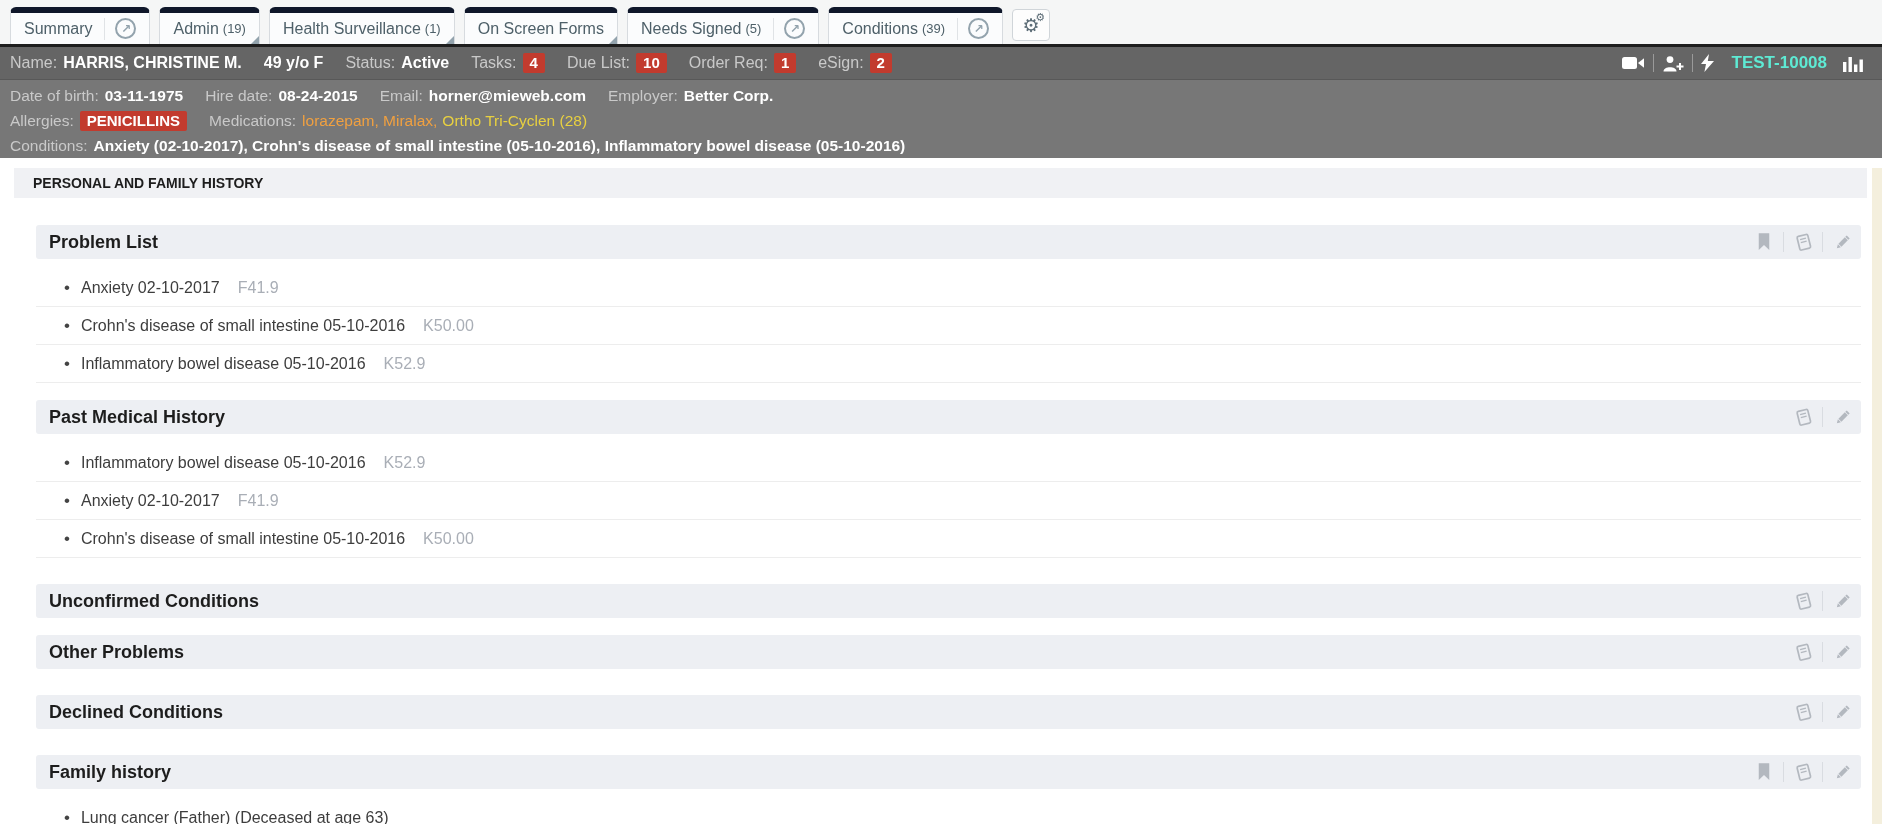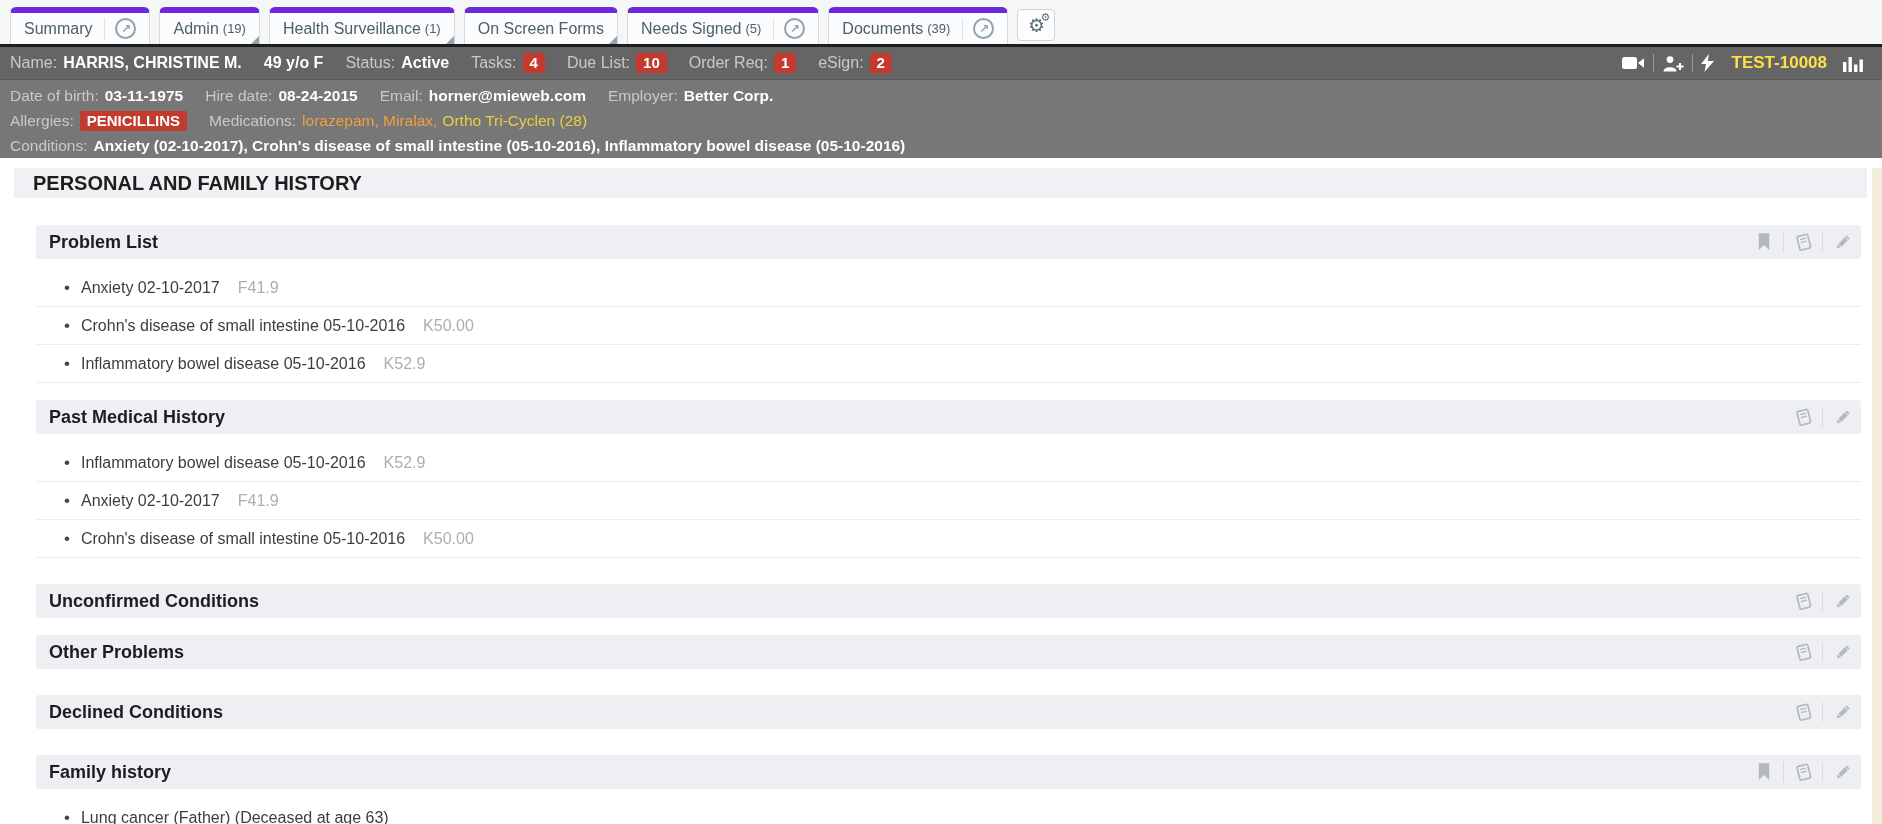--- a/index.html
+++ b/index.html
@@ -12,21 +12,21 @@
 
   
   .tabbar {
     height:44px; background:#f5f6f6;
     display:flex; align-items:flex-end; padding-left:10px;
   }
   .tab {
     position:relative; display:flex; align-items:center;
     height:37px; margin-right:9px; padding:0 13px;
     background:#fbfcfd; border:1px solid #d7dbdf; border-bottom:none;
-    border-top:6px solid #6d28d9; border-radius:6px 6px 0 0;
+    border-top:6px solid #0f172a; border-radius:6px 6px 0 0;
     font-size:16px; color:#4e6069; cursor:pointer; white-space:nowrap;
   }
   .tab .cnt { font-size:13px; margin-left:4px; }
   .tab.active {
     background:#1a7ec5; border-color:#1a7ec5; border-top-color:#2aa5d6;
     color:#ffffff; font-weight:bold; outline:3px solid #d42a24; outline-offset:0;
   }
   .tab.fold::after {
     content:""; position:absolute; right:0; bottom:0; width:0; height:0;
     border-left:8px solid transparent; border-bottom:8px solid #93a3ad;
@@ -60,29 +60,29 @@
   .grp { display:flex; align-items:center; margin-right:22px; }
   .badge {
     background:#c23b2e; color:#ffffff; font-weight:bold; font-size:15px;
     padding:1px 7px; border-radius:2px; line-height:18px;
   }
   .med-orange { color:#f0a040; margin-right:5px; white-space:nowrap; }
   .med-yellow { color:#e8d040; white-space:nowrap; }
   .pt-right { margin-left:auto; display:flex; align-items:center; }
   .hdr-icon { display:flex; align-items:center; margin:0 8px; cursor:pointer; }
   .hdr-sep { width:1px; height:18px; background:#9a9a9a; }
-  .chart-id { color:#fde047; font-weight:bold; font-size:17px; margin:0 8px 0 10px; }
+  .chart-id { color:#5eead4; font-weight:bold; font-size:17px; margin:0 8px 0 10px; }
 
   
   .content { position:relative; background:#ffffff; height:667px; }
   .scroll-strip { position:absolute; top:0; right:0; width:10px; height:100%; background:#f4efdd; }
   .page-title-band {
     margin:10px 15px 0 14px; height:30px; background:#f0f1f4;
     display:flex; align-items:center; padding:0 19px;
-    font-size:20px; font-weight:bold; color:#1d1d1d;
+    font-size:14px; font-weight:bold; color:#1d1d1d;
   }
   .sections { padding:16px 21px 0 36px; }
   .section.s1 { margin-top:11px; }
   .section.s2, .section.s3 { margin-top:17px; }
   .section.s4, .section.s5, .section.s6 { margin-top:26px; }
   .band {
     height:34px; background:#edeff3; border-radius:3px;
     display:flex; align-items:center; padding:0 9px 0 13px;
   }
   .band-title { font-size:18px; font-weight:bold; color:#1d1d1d; }
@@ -122,21 +122,21 @@
   </div>
   <div class="tab">
     <span>Needs Signed</span>
     <span class="cnt">(5)</span>
     <span class="tab-divider"></span>
     <span class="ext-circle">
         <span>↗</span>
       </span>
   </div>
   <div class="tab">
-    <span>Documents</span>
+    <span>Conditions</span>
     <span class="cnt">(39)</span>
     <span class="tab-divider"></span>
     <span class="ext-circle">
         <span>↗</span>
       </span>
   </div>
   <div class="gear-btn">
     <span class="gear-big">⚙</span>
     <span class="gear-small">⚙</span>
   </div>

